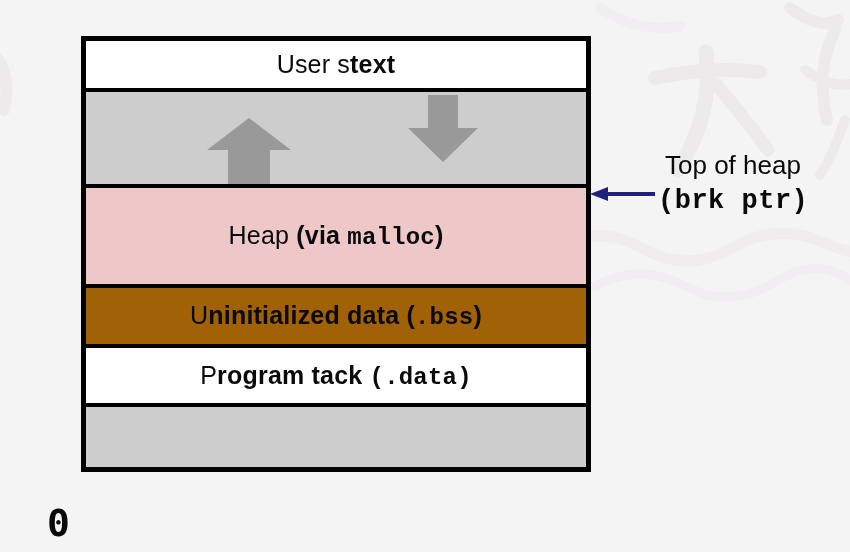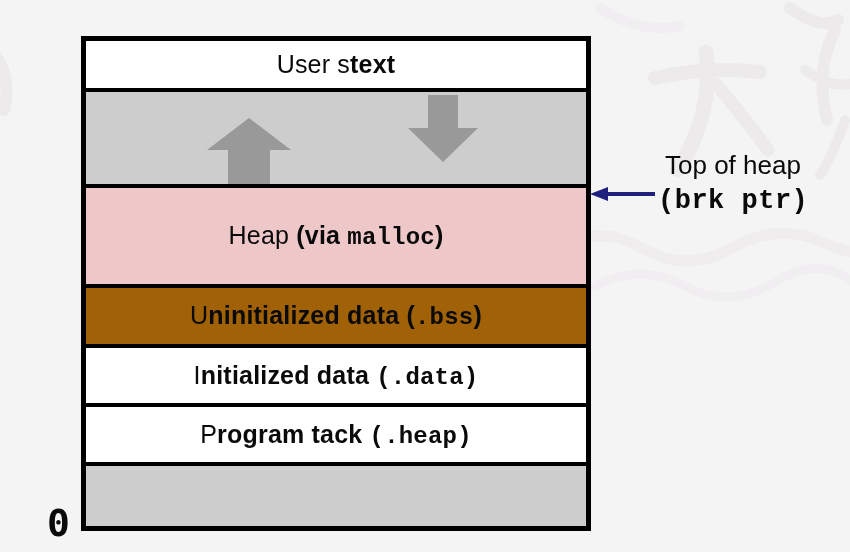--- a/index.html
+++ b/index.html
@@ -98,26 +98,23 @@
     </div>
 
     <div class="row row-heap">
       <span><span class="run run-sans">Heap </span><span class="run run-sans-bold">(via </span><span class="run run-mono-bold">malloc</span><span class="run run-sans-bold">)</span></span>
     </div>
 
     <div class="row row-bss">
       <span><span class="run run-sans">U</span><span class="run run-sans-bold">ninitialized data (</span><span class="run run-mono-bold">.bss</span><span class="run run-sans-bold">)</span></span>
     </div>
 
-    <div class="row row-data">
-      <span><span class="run run-sans">I</span><span class="run run-sans-bold">nitialized data </span><span class="run run-mono-bold">(.data)</span></span>
-    </div>
 
     <div class="row row-text">
-      <span><span class="run run-sans">P</span><span class="run run-sans-bold">rogram tack </span><span class="run run-mono-bold">(.heap)</span></span>
+      <span><span class="run run-sans">P</span><span class="run run-sans-bold">rogram tack </span><span class="run run-mono-bold">(.data)</span></span>
     </div>
 
     <div class="row row-low-gray"></div>
   </div>
 
   <svg class="brk-arrow" width="72" height="18" viewBox="0 0 72 18" aria-hidden="true">
     <line x1="66" y1="9" x2="15" y2="9" stroke-width="4" stroke="#20207d"></line>
     <polygon points="1,9 19,2 19,16" fill="#20207d"></polygon>
   </svg>
 

